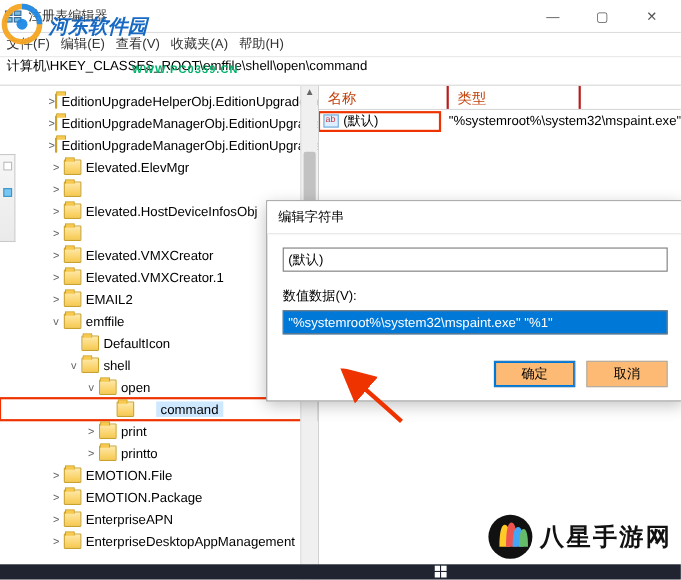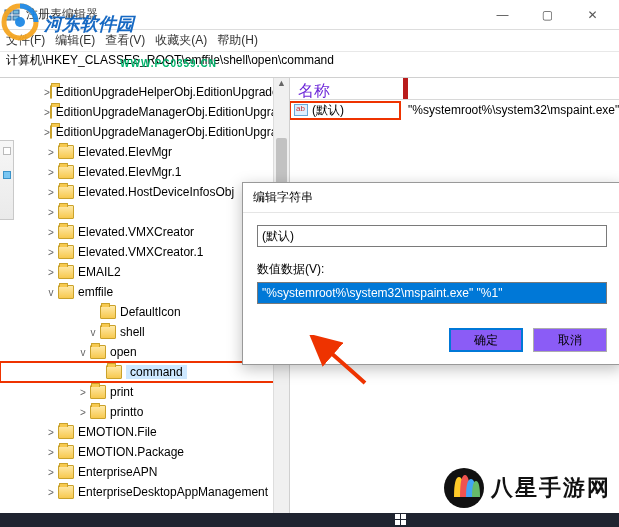--- a/index.html
+++ b/index.html
@@ -24,49 +24,49 @@
   .main { display:flex; height: calc(527px - 30px - 22px - 26px); }
   .treepane { width: 290px; border-right:1px solid #d0d0d0; overflow:hidden; position:relative; background:#fff; }
   .listpane { flex:1; overflow:hidden; position:relative; background:#fff; }
 
   
   .tree { padding: 4px 0 0 0; position:absolute; top:0; left:0; right:0; height:100%; overflow:hidden; }
   .tree .row { display:flex; align-items:center; height:20px; white-space:nowrap; }
   .tree .twisty { width:14px; text-align:center; color:#666; font-size:10px; user-select:none; }
   .tree .folder { width:16px; height:14px; background: linear-gradient(#ffe9a8,#f7c94f); border:1px solid #caa22b; border-radius:1px; margin-right:4px; position:relative; }
   .tree .folder::before { content:""; position:absolute; top:-3px; left:0; width:7px; height:3px; background:#f7c94f; border:1px solid #caa22b; border-bottom:none; border-radius:1px 1px 0 0; }
-  .tree .label { font-size:12px; }.indent2{padding-left:44px}.indent3{padding-left:86px}.indent4{padding-left:76px}.indent5{padding-left:92px}
+  .tree .label { font-size:12px; }.indent2{padding-left:44px}.indent3{padding-left:60px}.indent4{padding-left:76px}.indent5{padding-left:92px}
   .tree .row.command { outline:2px solid #e30; outline-offset:-1px; }
-  .tree .row.command .label { background:#cde8ff; padding:0 4px; }
+  .tree .row.command .label { background:#cde8ff; padding:0 4px;margin-left:16px; }
 
   
   .vscroll { position:absolute; right:0; top:0; bottom:0; width:16px; background:#f0f0f0; border-left:1px solid #ddd; }
   .vscroll .thumb { position:absolute; left:2px; right:2px; top:60px; height:110px; background:#c2c2c2; border-radius:2px; }
   .vscroll .arrow { position:absolute; left:0; right:0; height:16px; text-align:center; font-size:9px; color:#666; }
   .vscroll .arrow.up{top:0}.vscroll .arrow.down{bottom:0}
 
   
   .listhdr { display:flex; height:22px; border-bottom:1px solid #d8d8d8; background:#fff; }
-  .listhdr .col { padding:3px 8px; border-right:5px solid #b91c1c; font-size:16px; color:#6d28d9; }
+  .listhdr .col { padding:3px 8px; border-right:2px solid #b91c1c; font-size:13px; color:#c2410c; }
   .listrow { display:flex; height:20px; align-items:center; }
   .listrow .cell { padding:0 8px; font-size:12px; white-space:nowrap; }
   .valicon { display:inline-block; width:14px; height:12px; background:#dfefff; border:1px solid #6aa7d8; margin-right:4px; vertical-align:middle; position:relative; }
   .valicon::after{content:"ab"; position:absolute; left:1px; top:-1px; font-size:8px; color:#c33; }
   .listrow .namecell { outline:2px solid #e30; outline-offset:-1px; padding:0 4px; }
 
   
   .dialog { position:absolute; left:242px; top:182px; width:380px; background:#fff; border:1px solid #999; box-shadow:0 4px 14px rgba(0,0,0,.25); }
   .dialog .dlgtitle { height:30px; display:flex; align-items:center; padding:0 10px; font-size:12px; border-bottom:1px solid #e5e5e5; background:#fff; }
   .dialog .dlgbody { padding:12px 14px 16px 14px; }
   .formlabel { font-size:12px; margin-bottom:4px; }
   .textinput { width:100%; height:22px; border:1px solid #7a7a7a; padding:2px 4px; font-size:12px; background:#fff; }
   .textinput.selval { color:#fff; background:#0078d7; }
   .gap { height:14px; }
   .dlgbtns { display:flex; justify-content:flex-end; gap:10px; padding:8px 14px 12px; }
-  .btn { min-width:74px; height:24px; border:1px solid #adadad; background:#8b5cf6; font-size:12px; cursor:default; }
+  .btn { min-width:74px; height:24px; border:1px solid #adadad; background:#fdba74; font-size:12px; cursor:default; }
   .btn.primary { border-color:#0078d7; box-shadow:inset 0 0 0 1px #0078d7; }
 
   
   .arrow-anno { position:absolute; left:305px; top:335px; width:70px; height:50px; pointer-events:none; }
 
   
   .wm1 { position:absolute; left:0; top:2px; display:flex; align-items:center; gap:4px; pointer-events:none; opacity:.95; }
   .wm1 .logo svg{width:40px;height:40px}
   .wm1 .txt { display:flex; flex-direction:column; line-height:1; }
   .wm1 .txt .a{ font-size:18px; font-weight:bold; color:#0b62c0; font-style:italic; }
@@ -134,21 +134,20 @@
           <span class="label">EditionUpgradeManagerObj.EditionUpgradeManagerObj.1</span>
         </div>
         <div class="row indent2">
           <span class="twisty">&gt;</span>
           <span class="folder"></span>
           <span class="label">Elevated.ElevMgr</span>
         </div>
         <div class="row indent2">
           <span class="twisty">&gt;</span>
           <span class="folder"></span>
-          <span class="label">Elevated.ElevMgr.1</span>
         </div>
         <div class="row indent2">
           <span class="twisty">&gt;</span>
           <span class="folder"></span>
           <span class="label">Elevated.HostDeviceInfosObj</span>
         </div>
         <div class="row indent2">
           <span class="twisty">&gt;</span>
           <span class="folder"></span>
         </div>
@@ -225,20 +224,21 @@
       </div>
     <div class="vscroll">
       <div class="arrow up">▲</div>
       <div class="thumb"></div>
       <div class="arrow down">▼</div>
     </div>
   </div>
   <div class="listpane">
     <div class="listhdr">
       <div class="col" style="width:118px">名称</div>
+      <div class="col" style="width:120px">类型</div>
     </div>
     <div class="listrow">
       <div class="cell namecell" style="width:110px">
         <span class="valicon"></span><span>(默认)</span>
       </div>
       <div class="cell" style="flex:1;overflow:hidden">"%systemroot%\system32\mspaint.exe" "%1"</div>
     </div>
   </div>
 </div>
 

